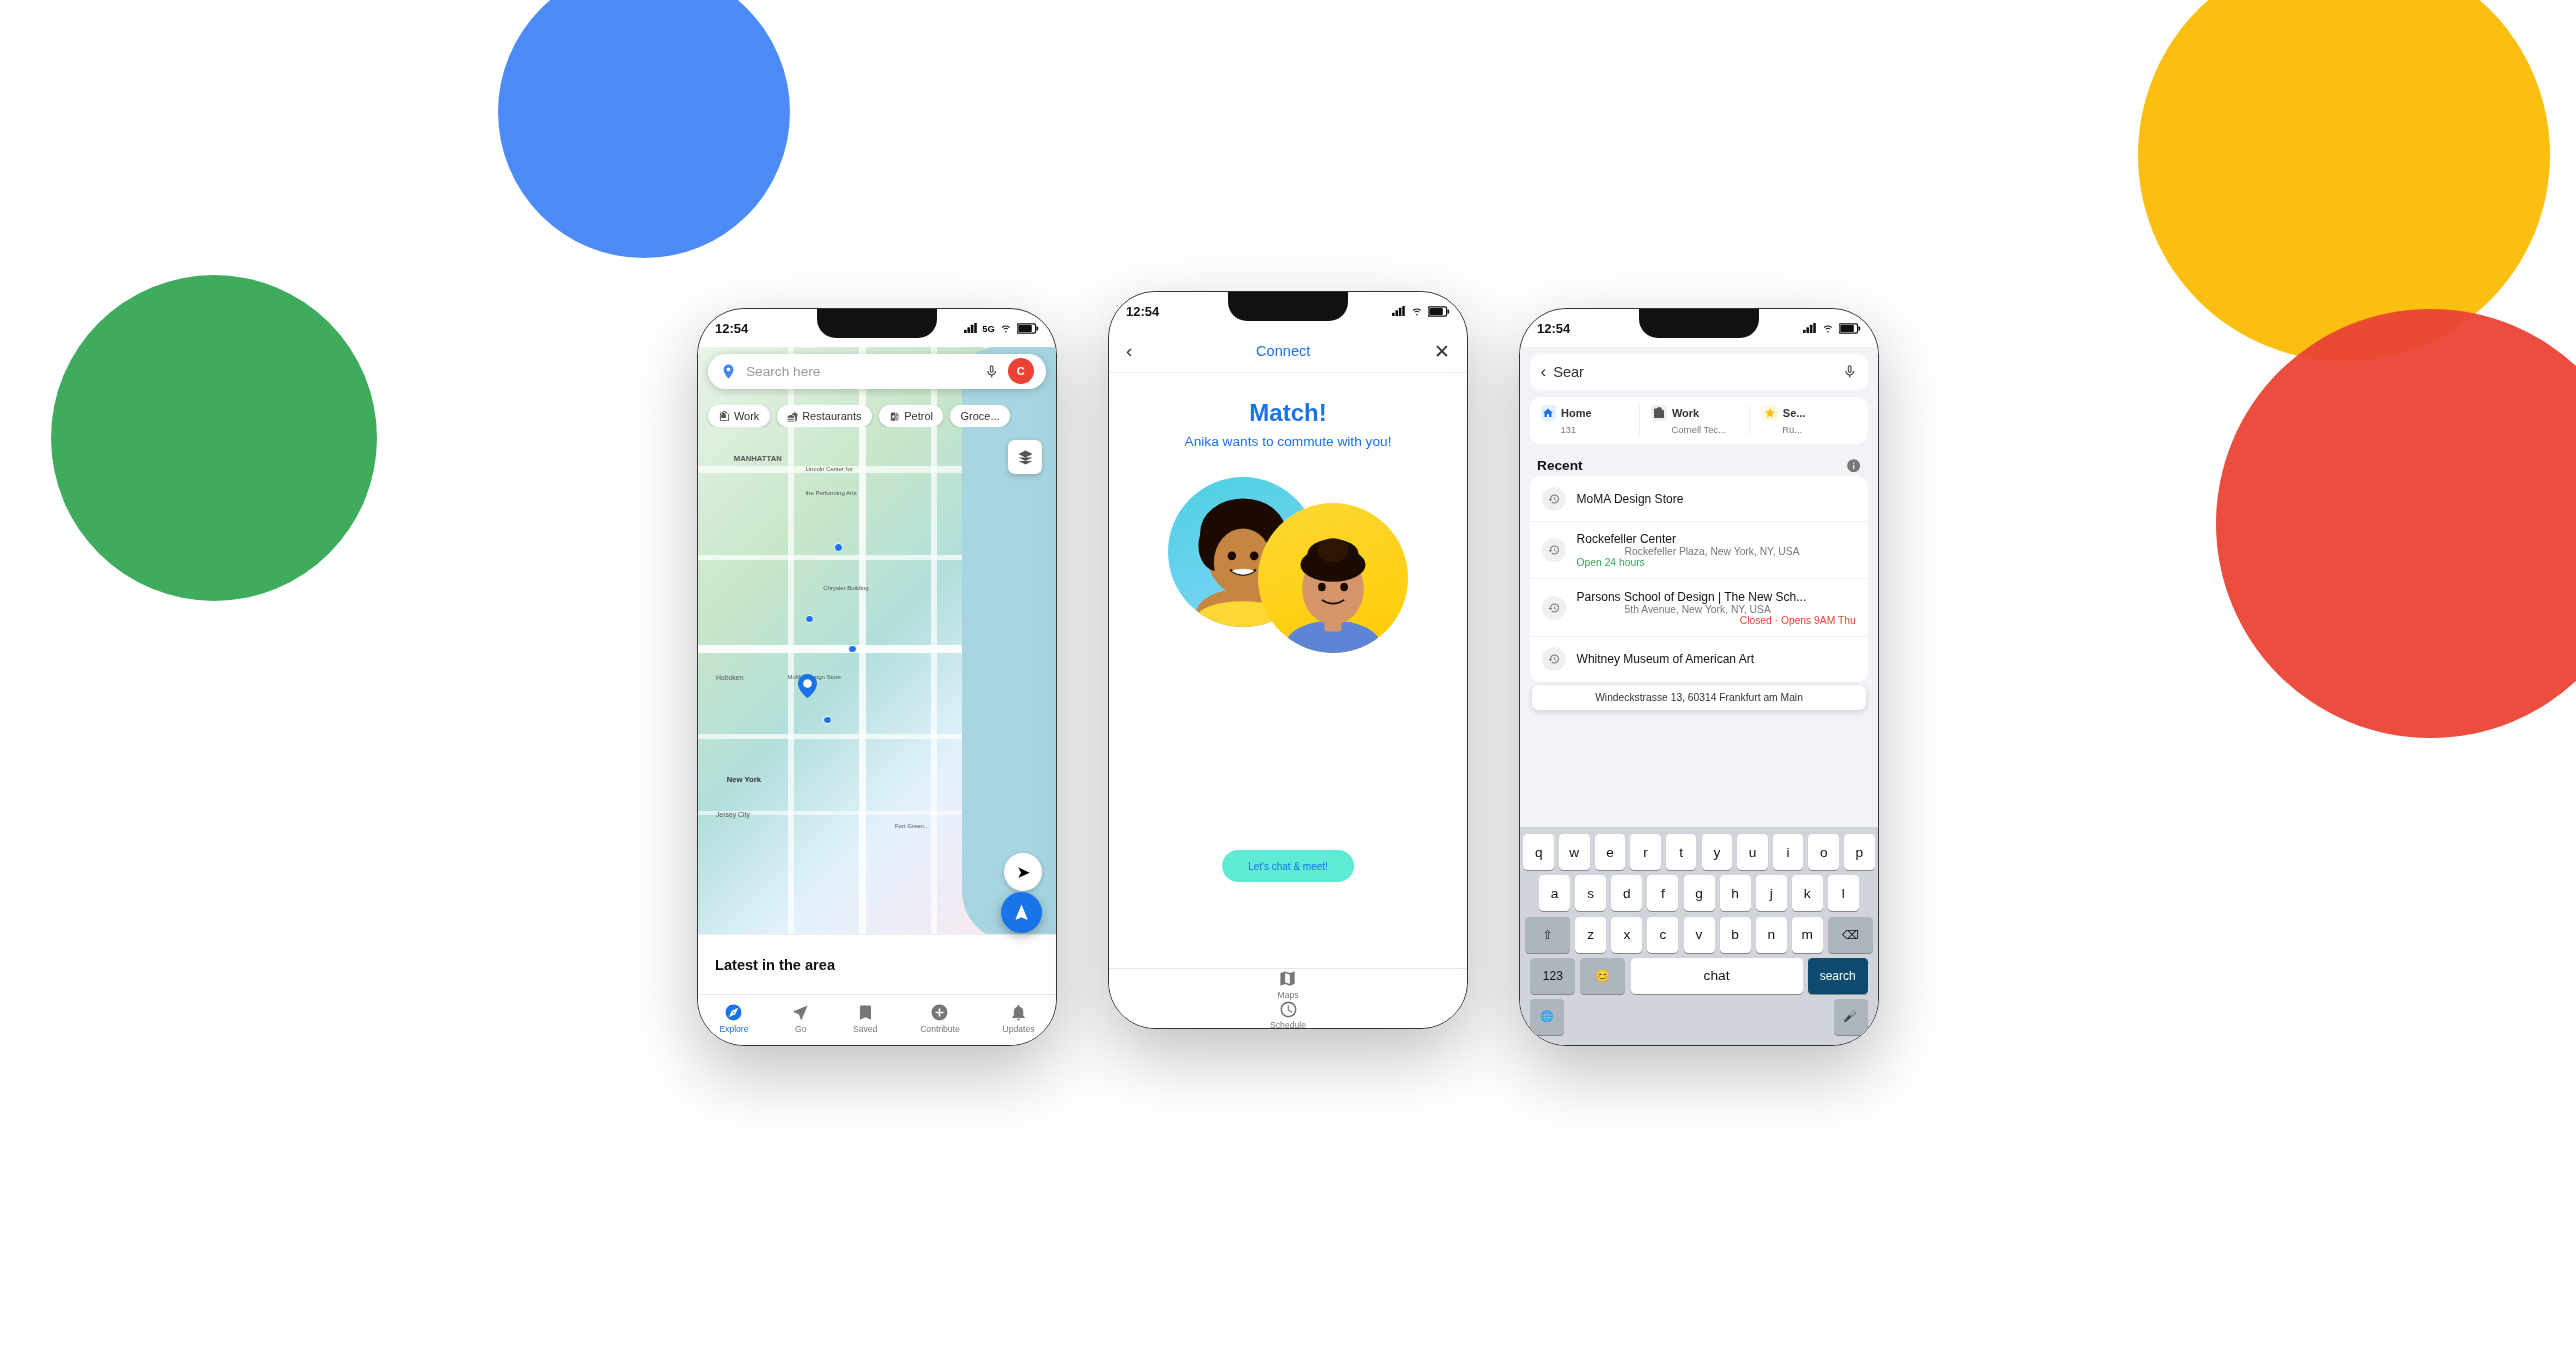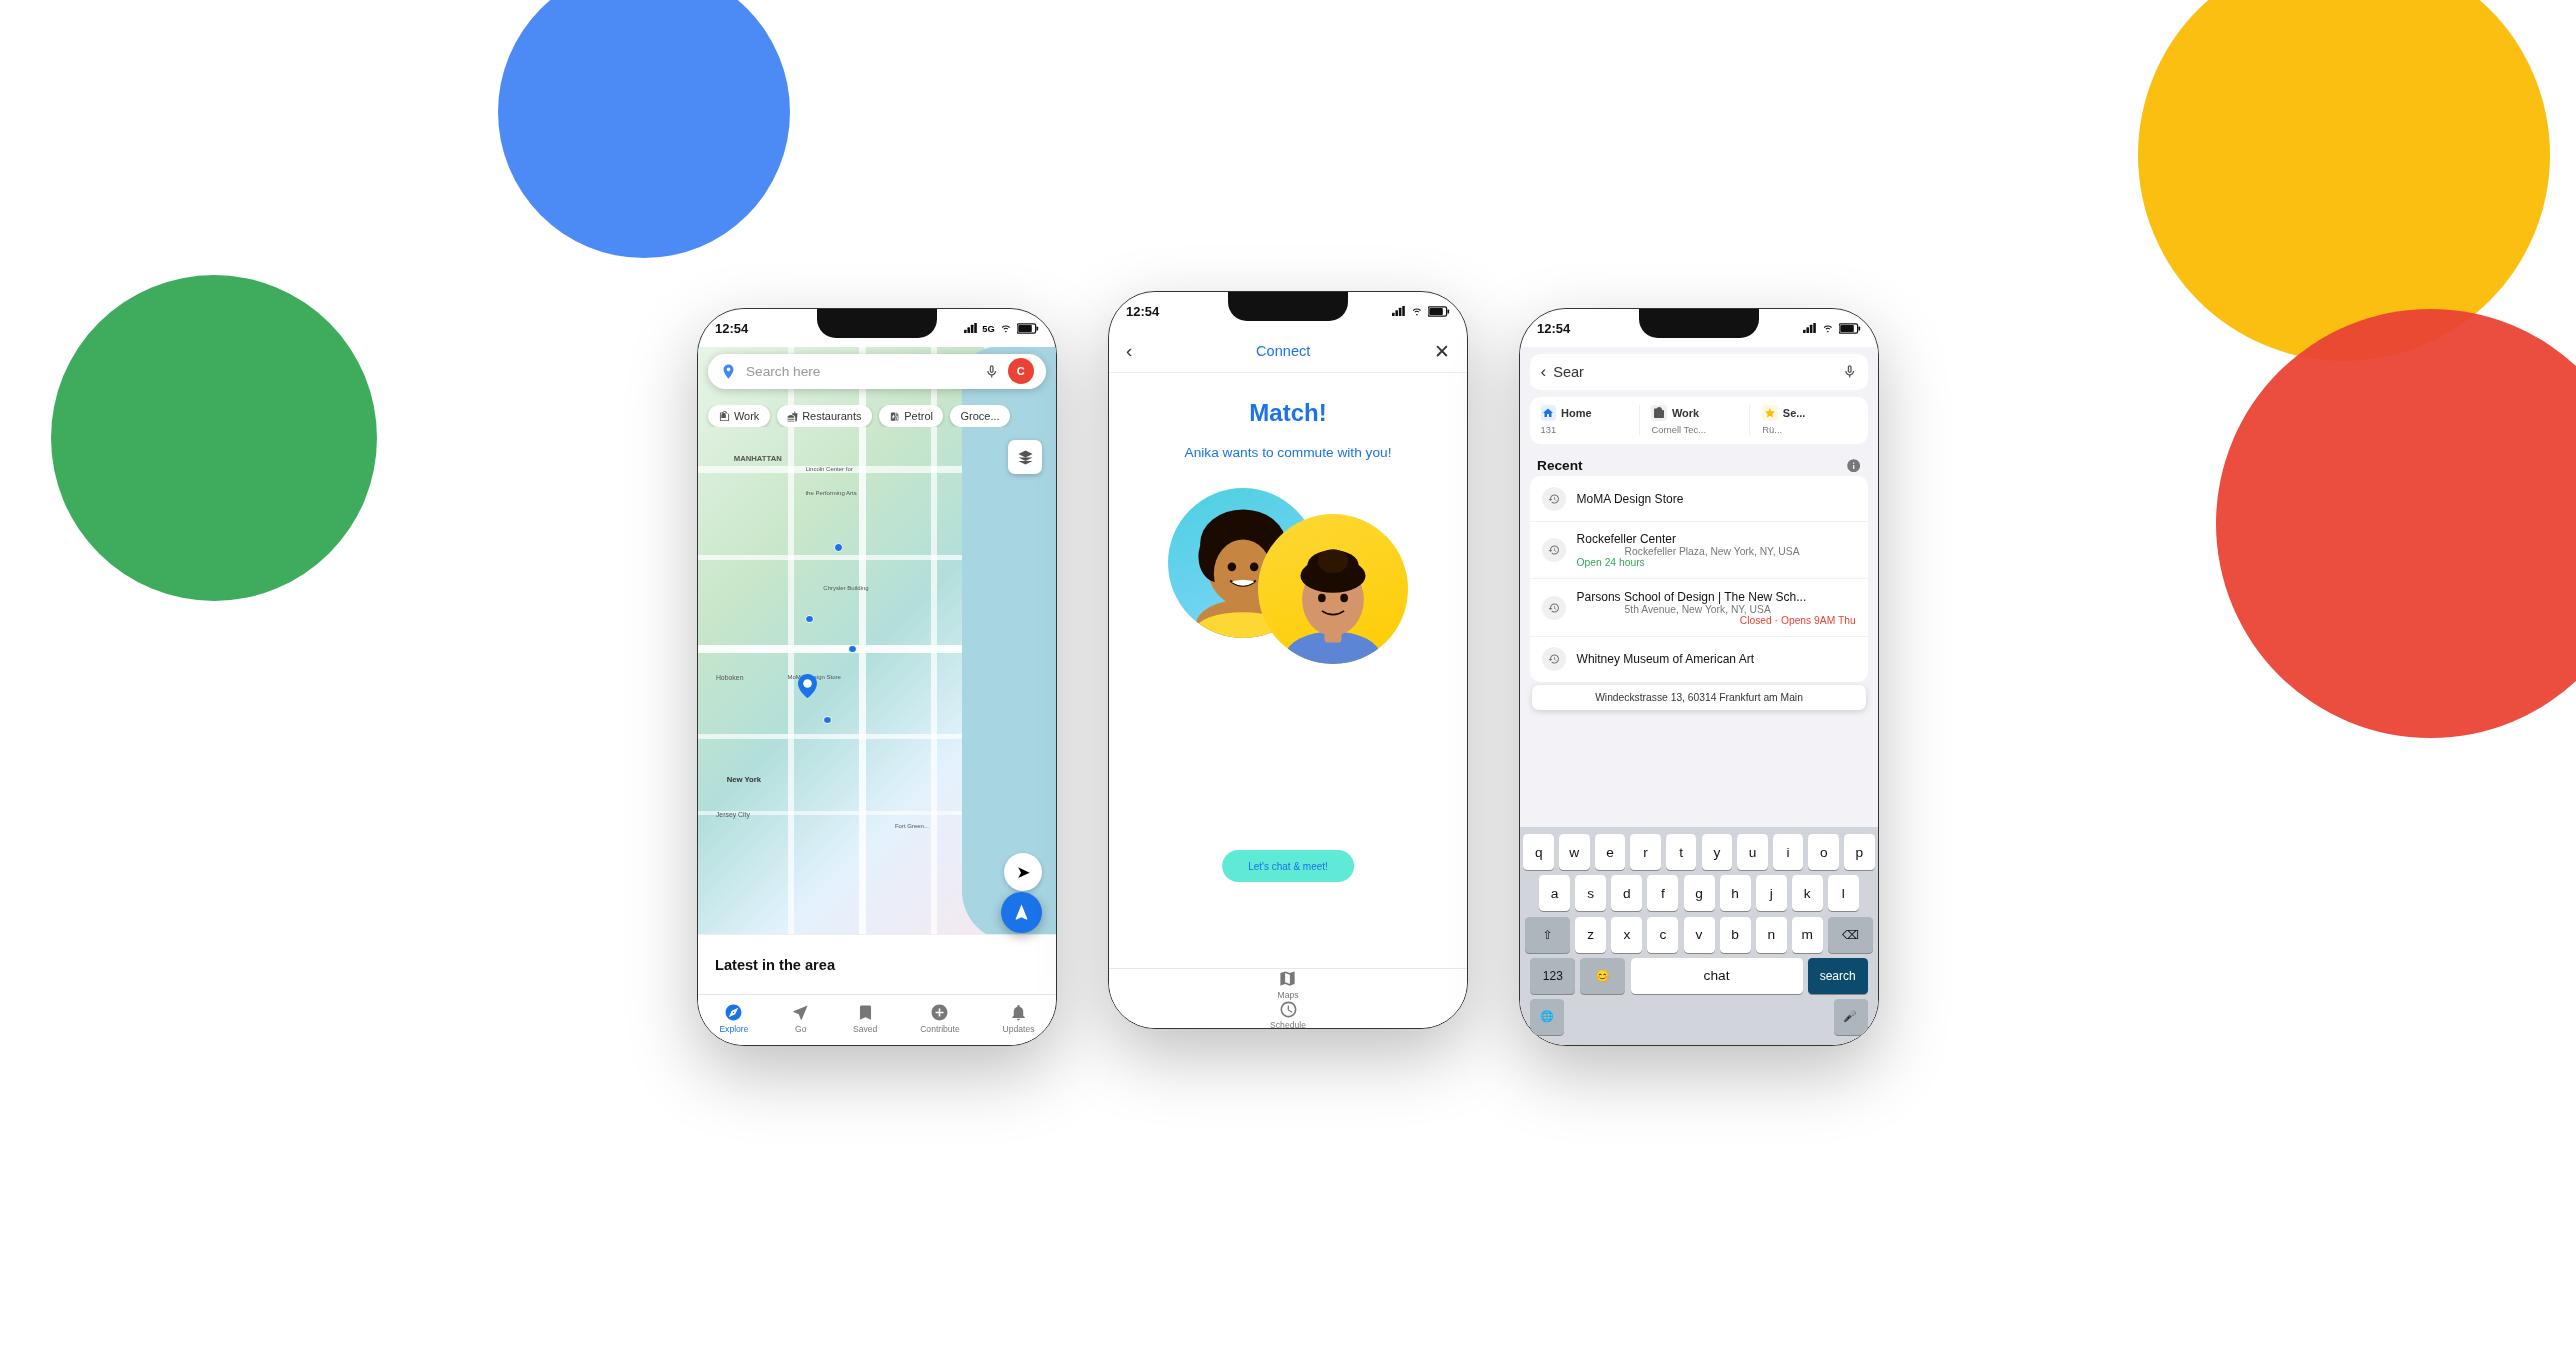--- a/index.html
+++ b/index.html
@@ -403,20 +403,21 @@
 
     .shortcut-label {
       font-size: 11px;
       font-weight: 600;
       color: #333;
     }
 
     .shortcut-sublabel {
       font-size: 9.4px;
       color: #777;
+      margin-left: 20px;
     }
 
     .phone3-recent-header {
       padding: 6.9px 17px 3.4px;
       font-size: 13.7px;
       font-weight: 600;
       color: #111;
       display: flex;
       align-items: center;
       justify-content: space-between;
@@ -869,21 +870,21 @@
       </div>
 
       <div class="phone2-header">
         <span class="phone2-back">‹</span>
         <span class="phone2-header-title">Connect</span>
         <span class="phone2-close">✕</span>
       </div>
 
       <div class="phone2-match-area">
         <div class="match-title">Match!</div>
-        <div class="match-subtitle" style="padding:0 26px;line-height:1.4;margin-top:11px;">Anika wants to commute with you!</div>
+        <div class="match-subtitle" style="padding:0 26px;line-height:1.4;">Anika wants to commute with you!</div>
 
         <div class="match-circles">
 
           <div class="match-circle-left">
             <div class="person1-bg">
 
               <svg width="120" height="150" viewBox="0 0 140 175">
 
                 <ellipse cx="70" cy="160" rx="55" ry="30" fill="#c68642"></ellipse>
 

